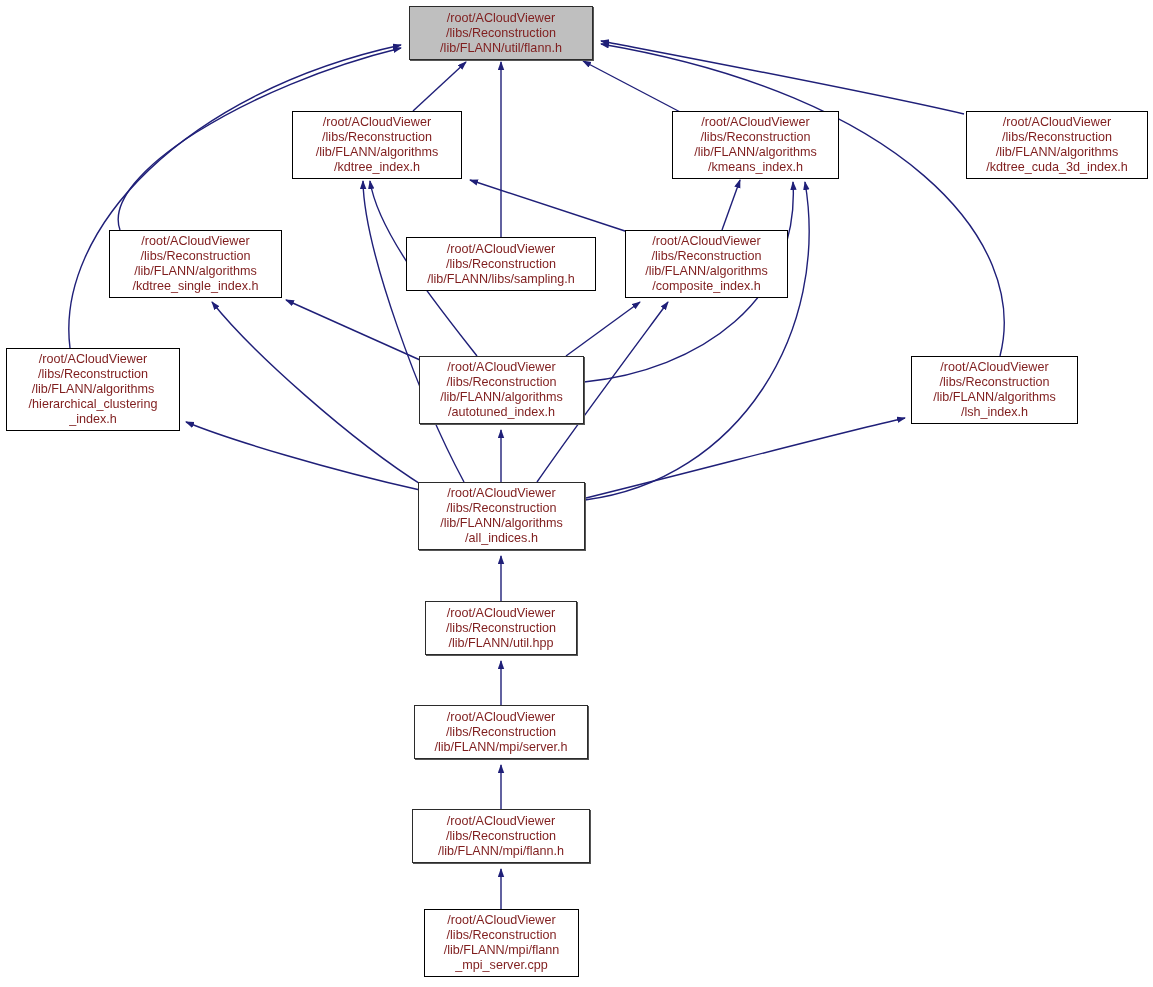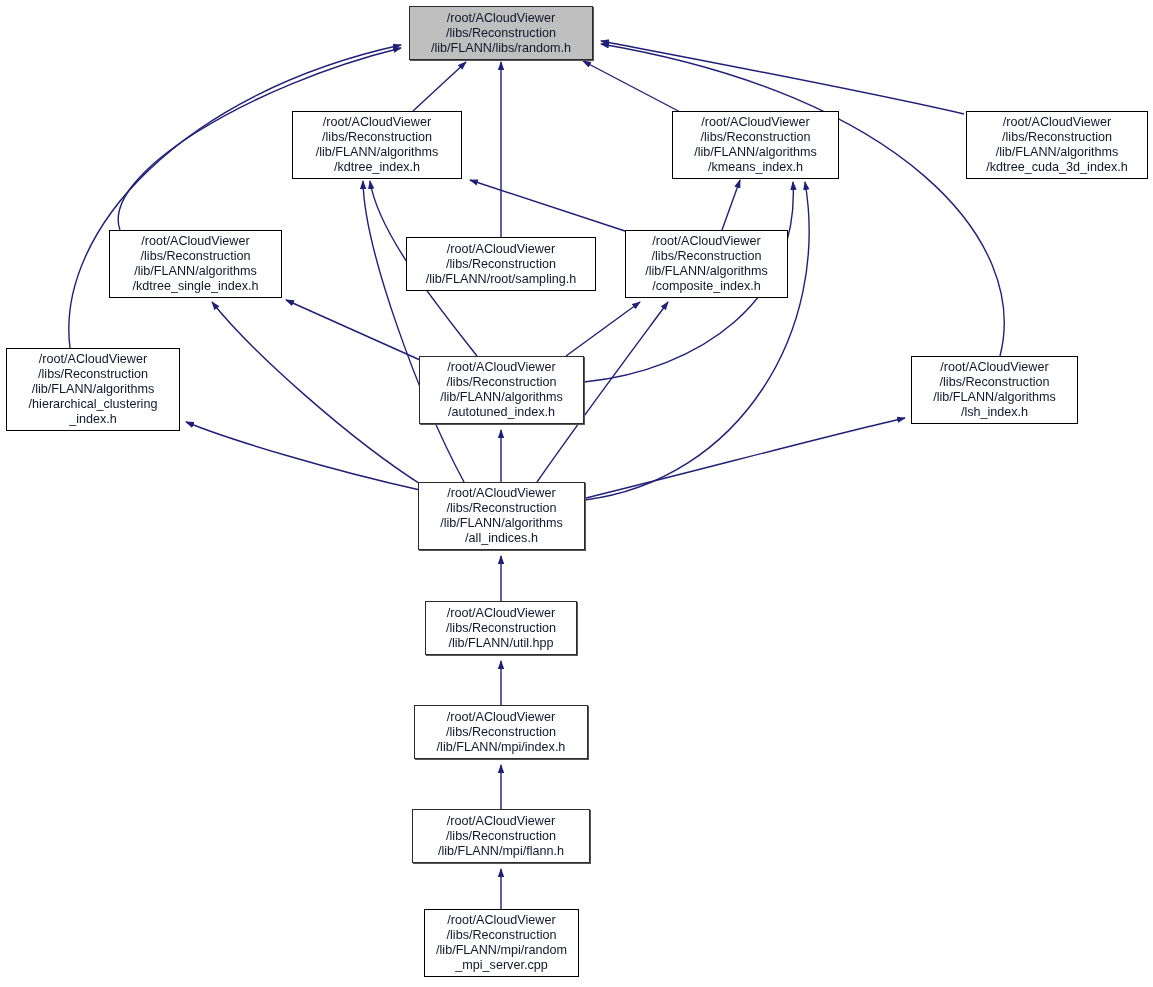--- a/index.html
+++ b/index.html
@@ -29,21 +29,21 @@
     position: absolute;
     box-sizing: border-box;
     background: #ffffff;
     border: 1px solid #000000;
     display: flex;
     flex-direction: column;
     align-items: center;
     justify-content: center;
     font-size: 12.6px;
     line-height: 15px;
-    color: #0f172a;
+    color: #7f1d1d;
     text-align: center;
     white-space: pre;
     letter-spacing: 0px;
     z-index: 5;
   }
   .node.thick {
     border: 1px solid #2b2b2b;
     box-shadow: 1px 1px 0 0 #555555;
   }
   .node.root {
@@ -111,21 +111,21 @@
       <path d="M501,601 L501,556"></path>
       <path d="M501,705 L501,661"></path>
       <path d="M501,809 L501,765"></path>
       <path d="M501,909 L501,869"></path>
     </g>
   </svg>
 
   <div class="node root" style="left:409px;top:6px;width:184px;height:54px;">
     <span class="line">/root/ACloudViewer</span>
     <span class="line">/libs/Reconstruction</span>
-    <span class="line">/lib/FLANN/libs/random.h</span>
+    <span class="line">/lib/FLANN/util/flann.h</span>
   </div>
 
   <div class="node" style="left:292px;top:111px;width:170px;height:68px;">
     <span class="line">/root/ACloudViewer</span>
     <span class="line">/libs/Reconstruction</span>
     <span class="line">/lib/FLANN/algorithms</span>
     <span class="line">/kdtree_index.h</span>
   </div>
 
   <div class="node" style="left:672px;top:111px;width:167px;height:68px;">
@@ -145,21 +145,21 @@
   <div class="node" style="left:109px;top:230px;width:173px;height:68px;">
     <span class="line">/root/ACloudViewer</span>
     <span class="line">/libs/Reconstruction</span>
     <span class="line">/lib/FLANN/algorithms</span>
     <span class="line">/kdtree_single_index.h</span>
   </div>
 
   <div class="node" style="left:406px;top:237px;width:190px;height:54px;">
     <span class="line">/root/ACloudViewer</span>
     <span class="line">/libs/Reconstruction</span>
-    <span class="line">/lib/FLANN/root/sampling.h</span>
+    <span class="line">/lib/FLANN/libs/sampling.h</span>
   </div>
 
   <div class="node" style="left:625px;top:230px;width:163px;height:68px;">
     <span class="line">/root/ACloudViewer</span>
     <span class="line">/libs/Reconstruction</span>
     <span class="line">/lib/FLANN/algorithms</span>
     <span class="line">/composite_index.h</span>
   </div>
 
   <div class="node" style="left:6px;top:348px;width:174px;height:83px;">
@@ -193,29 +193,29 @@
 
   <div class="node thick" style="left:425px;top:601px;width:152px;height:54px;">
     <span class="line">/root/ACloudViewer</span>
     <span class="line">/libs/Reconstruction</span>
     <span class="line">/lib/FLANN/util.hpp</span>
   </div>
 
   <div class="node thick" style="left:414px;top:705px;width:174px;height:54px;">
     <span class="line">/root/ACloudViewer</span>
     <span class="line">/libs/Reconstruction</span>
-    <span class="line">/lib/FLANN/mpi/index.h</span>
+    <span class="line">/lib/FLANN/mpi/server.h</span>
   </div>
 
   <div class="node thick" style="left:412px;top:809px;width:178px;height:54px;">
     <span class="line">/root/ACloudViewer</span>
     <span class="line">/libs/Reconstruction</span>
     <span class="line">/lib/FLANN/mpi/flann.h</span>
   </div>
 
   <div class="node" style="left:424px;top:909px;width:155px;height:68px;">
     <span class="line">/root/ACloudViewer</span>
     <span class="line">/libs/Reconstruction</span>
-    <span class="line">/lib/FLANN/mpi/random</span>
+    <span class="line">/lib/FLANN/mpi/flann</span>
     <span class="line">_mpi_server.cpp</span>
   </div>
 
 </div>
 
 </body></html>

